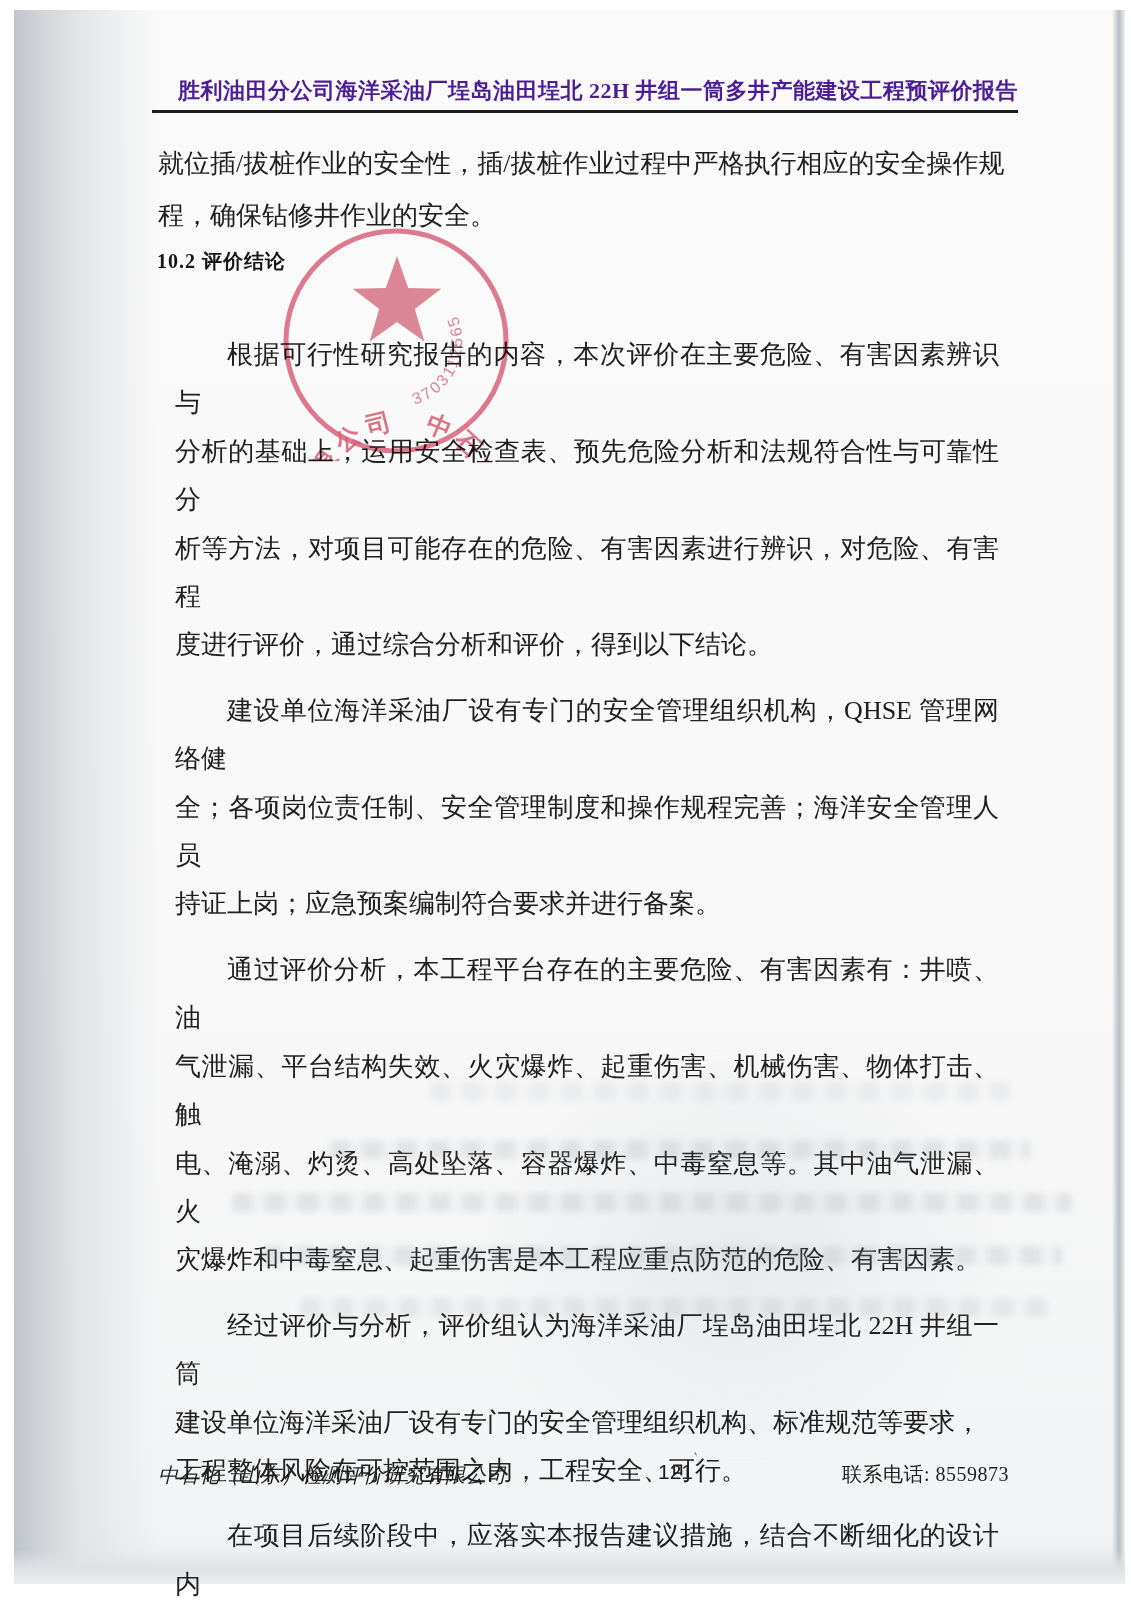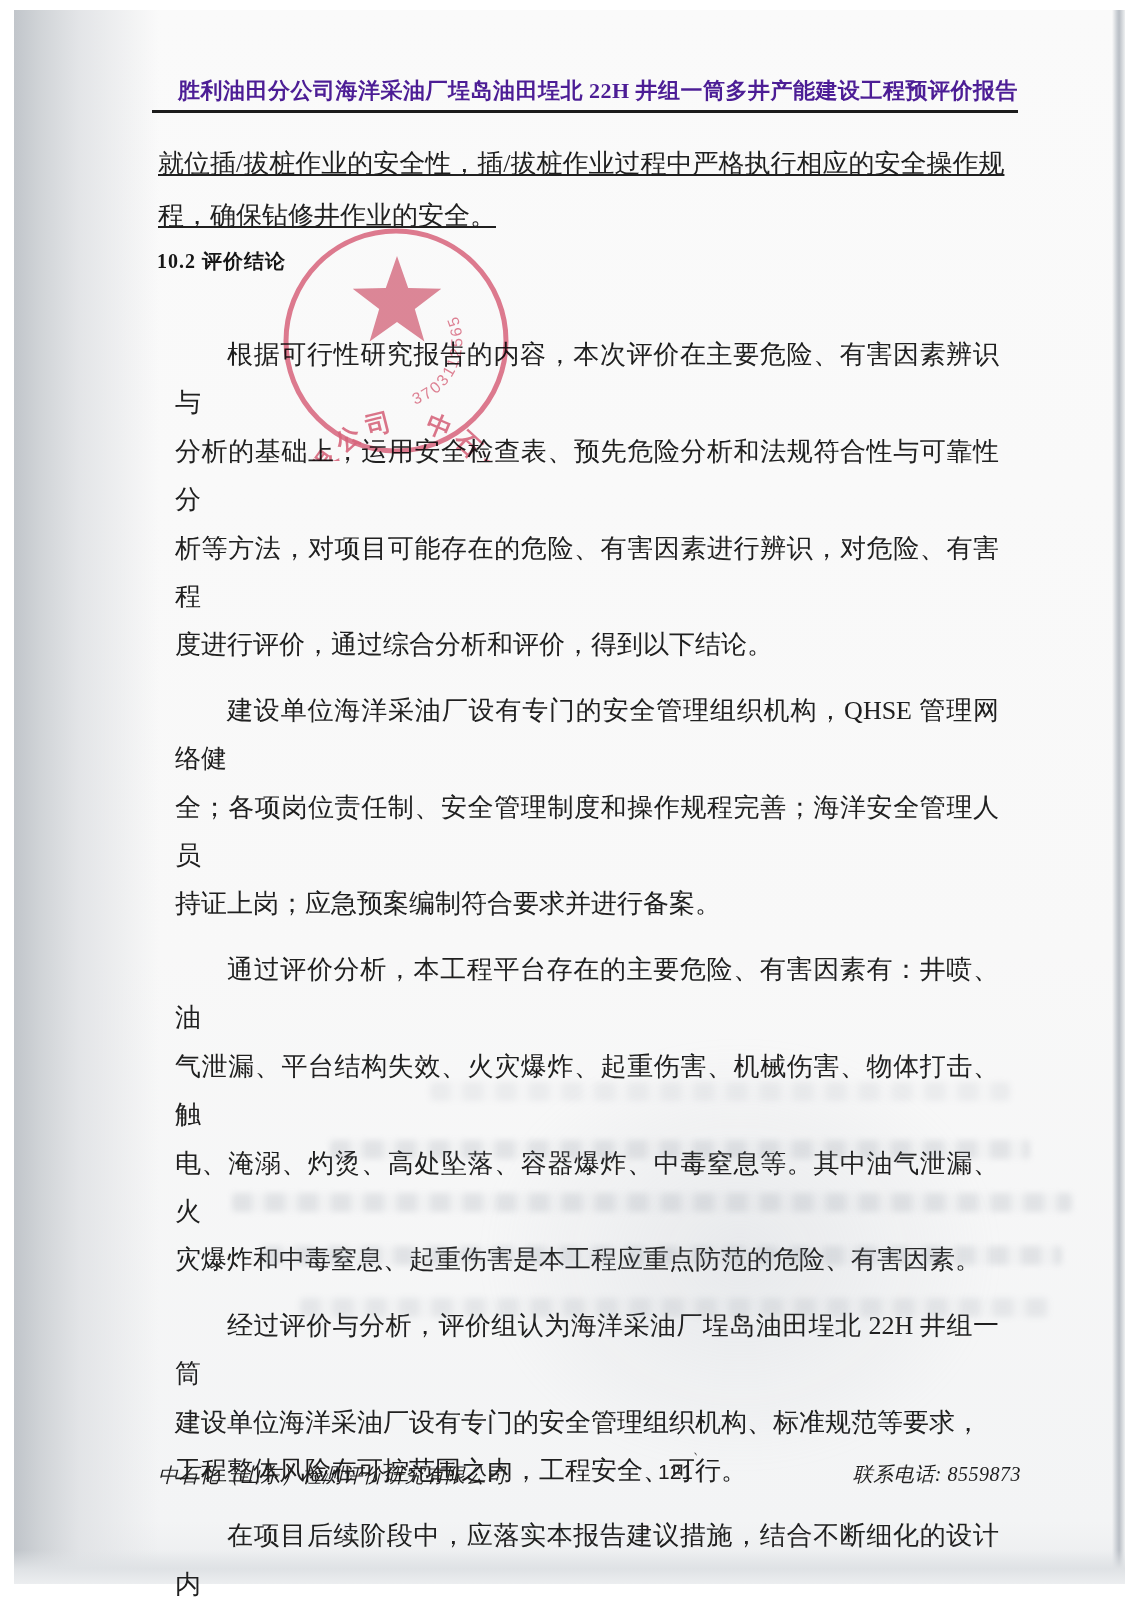--- a/index.html
+++ b/index.html
@@ -37,21 +37,21 @@
     font-size:22px;font-weight:bold;color:#4c1d95;text-align:right;
     letter-spacing:.5px;white-space:nowrap;
   }
   .head-rule{
     position:absolute;left:152px;top:110px;width:866px;height:3px;background:#1c1c1c;
   }
   
   .intro{
     position:absolute;left:158px;top:138px;width:858px;
     font-size:26px;line-height:52px;color:#202020;font-weight:500;
-    white-space:pre-line;text-align:justify;text-decoration:underline;
+    white-space:pre-line;text-align:justify;
   }
   .section-heading{
     position:absolute;left:157px;top:248px;
     font-size:20px;font-weight:bold;color:#161616;letter-spacing:1px;
   }
   .body-text{
     position:absolute;left:158px;top:314px;width:858px;
     font-size:26px;line-height:48.4px;color:#202020;font-weight:500;
   }
   .para{white-space:pre-line;text-indent:2em;text-align:justify;margin:17px;}
@@ -71,21 +71,21 @@
   .g3{left:232px;top:1193px;width:840px;}
   .g4{left:262px;top:1246px;width:800px;}
   .g5{left:300px;top:1298px;width:750px;opacity:.3;}
   
   .footer{
     position:absolute;left:158px;right:110px;top:1458px;height:40px;
     font-size:20px;color:#1d1d1d;
   }
   .footer-company{position:absolute;left:0;top:4px;letter-spacing:.5px;font-style:italic;}
   .footer-page{position:absolute;left:500px;top:2px;font-family:"Liberation Sans","DejaVu Sans",sans-serif;font-size:21px;}
-  .footer-contact{position:absolute;right:0;top:3px;letter-spacing:.5px;font-style:italic;}
+  .footer-contact{position:absolute;right:12px;top:3px;letter-spacing:.5px;}
   .tick-mark{position:absolute;left:692px;top:1450px;color:#555;font-size:16px;transform:rotate(12deg);}
 </style>
 </head>
 <body>
 
 <div class="scan-page"></div>
 <div class="edge-left"></div>
 <div class="edge-right"></div>
 <div class="edge-bottom"></div>
 <div class="page-shade"></div>

